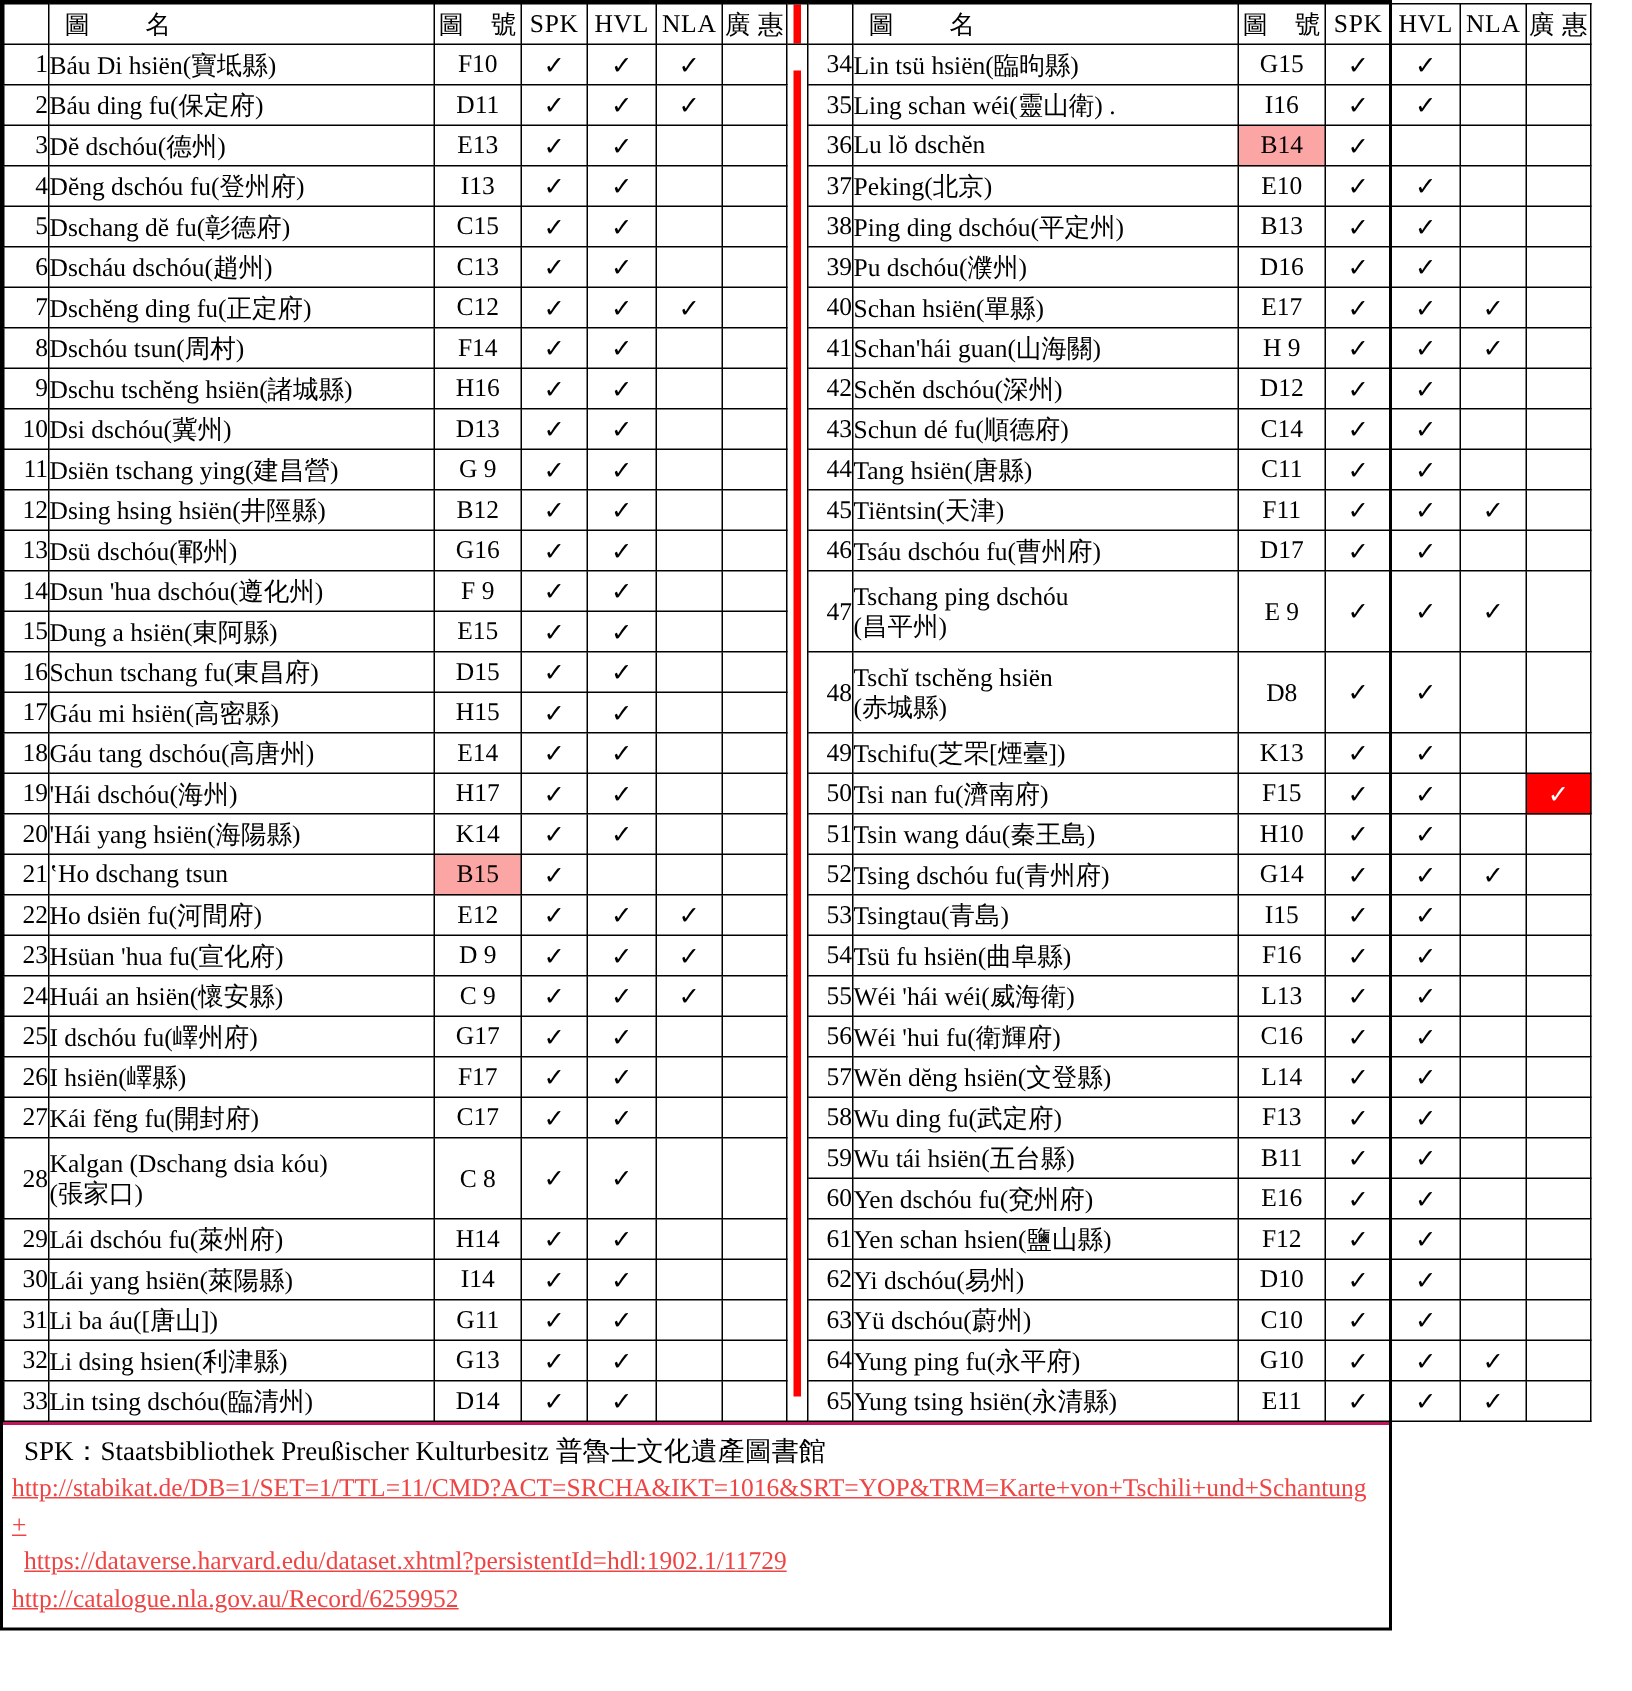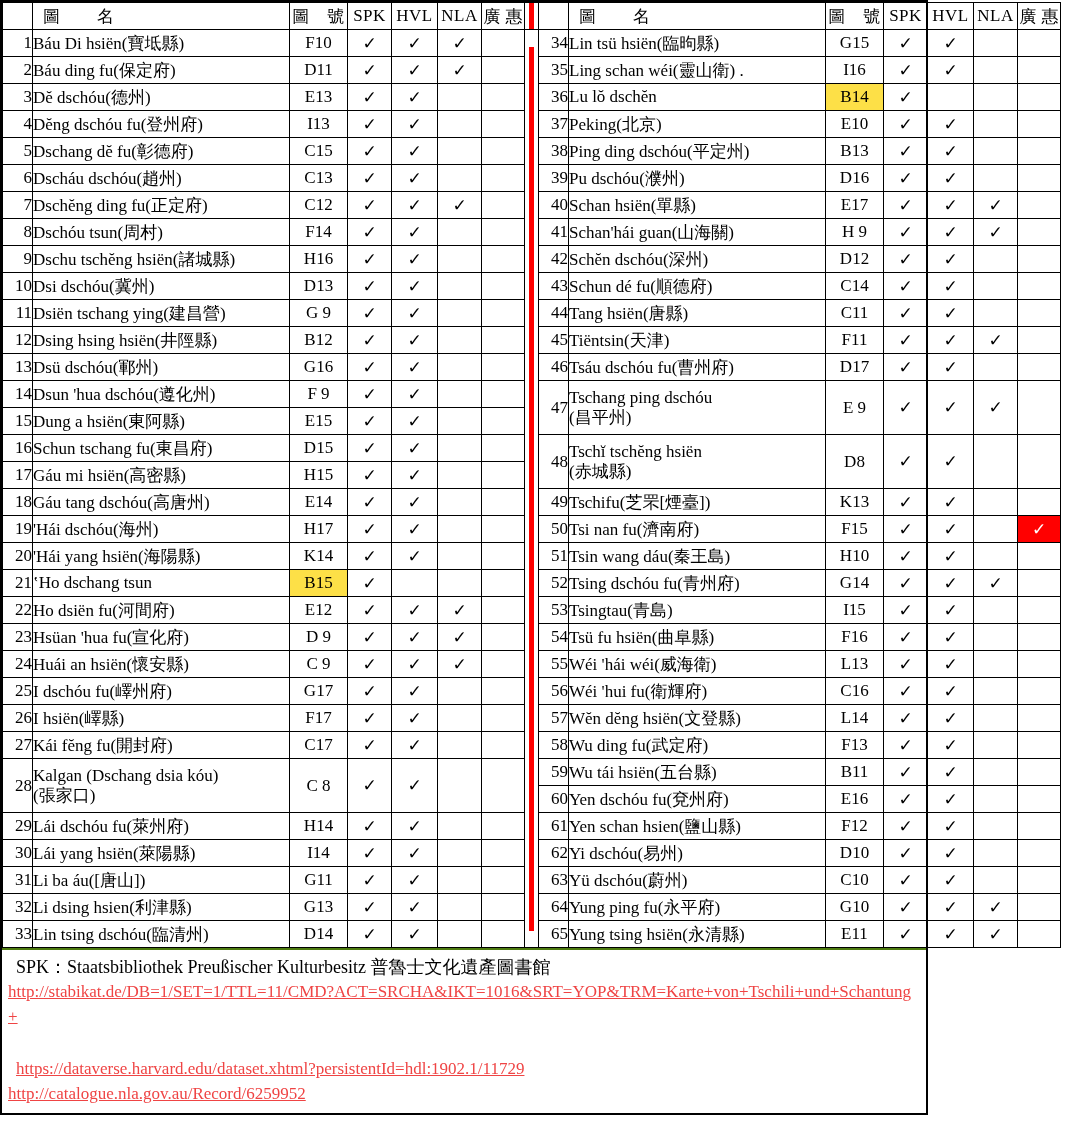--- a/index.html
+++ b/index.html
@@ -76,43 +76,43 @@
     border-left: 1px solid #000;
     border-right: 1px solid #000;
     padding: 0;
   }
   .gapbar {
     background: #ff0000;
     width: 5px;
     height: 100%;
     margin: 0 auto;
   }
-  .hl-yellow { background: #fde047; }
+  .hl-yellow { background: #fca5a5; }
   .hl-red { background: #ff0000; }
   .hl-red .tick { color: #ffffff; }
 
   .two-line { line-height: 1.15; white-space: normal; }
 
   
   .notes {
-    border-top: 2px solid #4d7c0f;
+    border-top: 2px solid #be185d;
     padding: 4px 6px 6px 6px;
     font-size: 18px;
     line-height: 1.45;
   }
   .note-line { white-space: nowrap; padding-left: 8px; }
   .note-link {
     color: #ef4444;
     text-decoration: underline;
     word-break: break-all;
     white-space: normal;
     display: block;
     font-size: 17px;
   }
-  .note-link.indent { padding-left: 8px; margin-top: 28px; }
+  .note-link.indent { padding-left: 8px; }
 </style>
 </head>
 <body>
 
 <div class="sheet">
   <table class="main">
     <colgroup>
       <col class="c-num">
         <col class="c-name">
         <col class="c-id">

